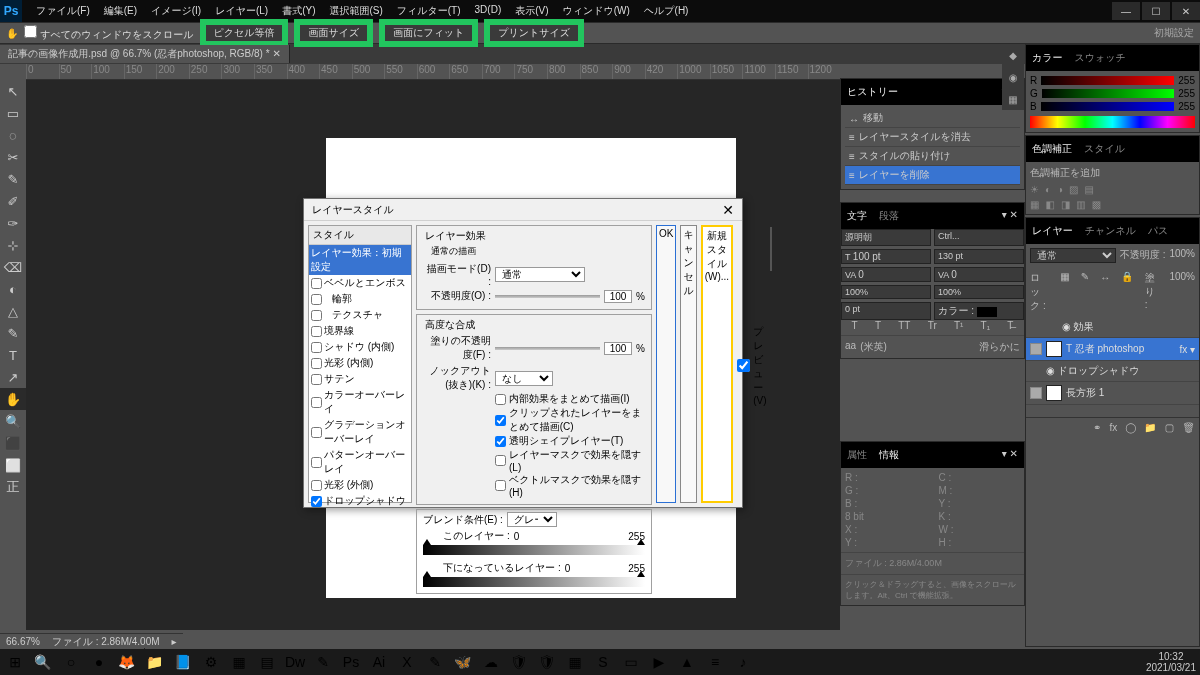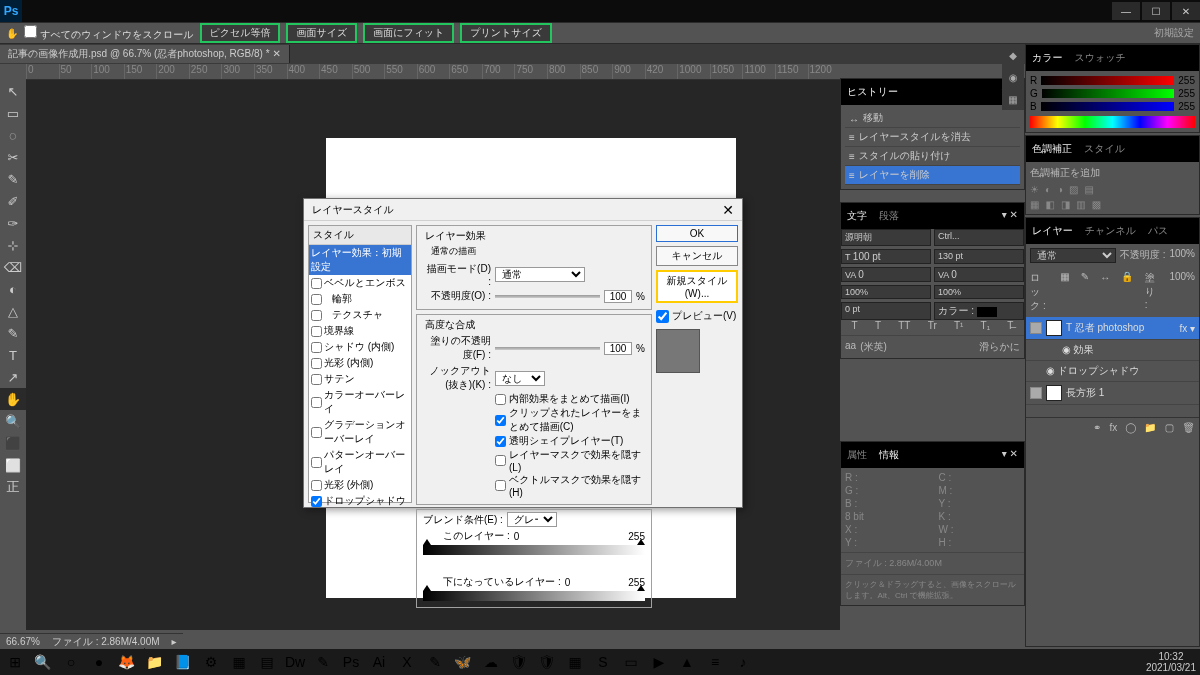--- a/index.html
+++ b/index.html
@@ -4,21 +4,21 @@
 <style>
 *{margin:0;padding:0;box-sizing:border-box;font-family:"Meiryo UI","MS Gothic",sans-serif;font-size:10px;user-select:none}
 body{width:1200px;height:675px;background:#535353;position:relative;overflow:hidden}
 .titlebar{height:22px;background:#0c0c0c;display:flex;align-items:center;color:#ccc}
 .ps-logo{width:22px;height:22px;background:#001e36;color:#31a8ff;display:flex;align-items:center;justify-content:center;font-weight:bold;font-size:12px}
 .menubar{display:flex;gap:2px;margin-left:8px}
 .menu-item{padding:3px 6px;color:#ddd}
 .winbtns{margin-left:auto;display:flex}
 .winbtn{width:28px;height:18px;background:#2a2a2a;margin-left:2px;display:flex;align-items:center;justify-content:center;color:#ccc}
 .optbar{height:22px;background:#535353;border-top:1px solid #2a2a2a;border-bottom:1px solid #2a2a2a;display:flex;align-items:center;padding:0 6px;gap:6px;color:#ddd}
-.optbtn{background:#3a3a3a;border:2px solid #22c55e;padding:1px 8px;color:#ddd}
+.optbtn{background:#3a3a3a;border:6px solid #22c55e;padding:1px 8px;color:#ddd}
 .tabbar{height:20px;background:#3a3a3a;display:flex;align-items:center}
 .doctab{background:#535353;padding:2px 8px;color:#ccc;border-right:1px solid #222}
 .ruler-h{height:16px;background:#535353;border-bottom:1px solid #303030;position:relative;margin-left:26px;margin-right:360px;display:flex;color:#888;font-size:8px}
 .ruler-h span{flex:1;border-left:1px solid #666;padding-left:1px}
 .toolbar{position:absolute;left:0;top:80px;width:26px;background:#535353;display:flex;flex-direction:column}
 .tool{width:26px;height:22px;display:flex;align-items:center;justify-content:center;color:#ccc;font-size:13px}
 .tool.sel{background:#2a2a2a}
 .canvas-area{position:absolute;left:26px;top:80px;right:360px;bottom:45px;background:#262626}
 .canvas{position:absolute;left:300px;top:58px;width:410px;height:460px;background:#fff}
 .dialog{position:absolute;left:303px;top:198px;width:440px;height:310px;background:#f0f0f0;border:1px solid #707070;box-shadow:2px 2px 8px rgba(0,0,0,.4);z-index:50}
@@ -35,21 +35,21 @@
 .fset-lbl{font-size:10px;margin-top:-10px;background:#f0f0f0;display:inline-block;padding:0 2px}
 .frow{display:flex;align-items:center;gap:4px;margin-top:2px}
 .frow label{text-align:right;width:68px}
 .sel-tiny{border:1px solid #999;background:#fff;padding:0 2px;height:15px}
 .slider{flex:1;height:3px;background:linear-gradient(#999,#ccc);position:relative}
 .numbox{width:28px;border:1px solid #999;text-align:center;background:#fff}
 .chkrow{display:flex;align-items:center;gap:3px;margin-left:72px}
 .chkrow input{width:11px;height:11px}
 .slider-big{height:10px;background:linear-gradient(to right,#000,#fff);position:relative;margin-top:2px}
 .tri{position:absolute;width:0;height:0;border-left:4px solid transparent;border-right:4px solid transparent;border-bottom:6px solid #000;top:-6px}
-.dlg-right{width:82px;display:flex;flex-direction:column;gap:4px}
+.dlg-right{width:82px;display:flex;flex-direction:row;gap:4px}
 .dlg-btn{background:#f8f8f8;border:1px solid #888;padding:2px;text-align:center}
 .dlg-btn.hi{border:2px solid #fc0;background:#fff}
 .preview-sw{width:44px;height:44px;background:#777;border:1px solid #555;margin-top:2px}
 .panel-col{position:absolute;right:0;top:44px;width:175px;bottom:26px;background:#535353;display:flex;flex-direction:column}
 .panel-col2{position:absolute;right:175px;top:78px;width:185px;display:flex;flex-direction:column;gap:10px}
 .panel{background:#535353;border:1px solid #2a2a2a;margin-bottom:2px}
 .phdr{background:#000000;padding:6px 6px;color:#ccc;display:flex;gap:12px;font-size:9px}
 .phdr .tab{color:#888}
 .phdr .tab.on{color:#eee}
 .pbody{padding:4px;color:#bbb;font-size:9px}
@@ -73,20 +73,33 @@
 .tk{width:22px;height:22px;display:flex;align-items:center;justify-content:center;font-size:14px}
 .tk-time{margin-left:auto;color:#ccc;font-size:9px;text-align:center;line-height:1.1}
 .iconstrip{position:absolute;right:176px;top:44px;width:22px;background:#3a3a3a;display:flex;flex-direction:column}
 .iconstrip .ic{height:22px;display:flex;align-items:center;justify-content:center;color:#aaa}
 </style>
 </head>
 <body>
 
 <div class="titlebar">
   <div class="ps-logo">Ps</div>
+  <div class="menubar" id="menubar">
+      <div class="menu-item">ファイル(F)</div>
+      <div class="menu-item">編集(E)</div>
+      <div class="menu-item">イメージ(I)</div>
+      <div class="menu-item">レイヤー(L)</div>
+      <div class="menu-item">書式(Y)</div>
+      <div class="menu-item">選択範囲(S)</div>
+      <div class="menu-item">フィルター(T)</div>
+      <div class="menu-item">3D(D)</div>
+      <div class="menu-item">表示(V)</div>
+      <div class="menu-item">ウィンドウ(W)</div>
+      <div class="menu-item">ヘルプ(H)</div>
+    </div>
   <div class="winbtns">
     <div class="winbtn">—</div>
     <div class="winbtn">☐</div>
     <div class="winbtn">✕</div>
   </div>
 </div>
 
 <div class="optbar">
   <span>✋</span>
   <label><input type="checkbox" style=""> <span>すべてのウィンドウをスクロール</span></label>
@@ -235,21 +248,21 @@
       <div class="fset">
         <div class="fset-lbl">高度な合成</div>
         <div class="frow">
             <label>塗りの不透明度(F) :</label>
             <div class="slider"></div>
             <input class="numbox" value="100" style="">
             <span>%</span>
           </div>
         <div class="frow">
             <label>ノックアウト (抜き)(K) :</label>
-            <select class="sel-tiny" style="width:50px"><option>なし</option></select>
+            <select class="sel-tiny" style="width:58px"><option>なし</option></select>
           </div>
         <div id="advlist">
             <div class="chkrow">
               <input type="checkbox" style="">
               <span>内部効果をまとめて描画(I)</span>
             </div>
             <div class="chkrow">
               <input type="checkbox" checked="" style="">
               <span>クリップされたレイヤーをまとめて描画(C)</span>
             </div>
@@ -275,21 +288,21 @@
         <div class="frow" style="justify-content:space-between;margin-left:20px">
             <span>このレイヤー :</span>
             <span>0</span>
             <span style="flex:1"></span>
             <span>255</span>
           </div>
         <div class="slider-big">
             <div class="tri" style="left:0"></div>
             <div class="tri" style="right:0"></div>
           </div>
-        <div class="frow" style="justify-content:space-between;margin-left:20px;margin-top:20px">
+        <div class="frow" style="justify-content:space-between;margin-left:20px;margin-top:6px">
             <span>下になっているレイヤー :</span>
             <span>0</span>
             <span style="flex:1"></span>
             <span>255</span>
           </div>
         <div class="slider-big">
             <div class="tri" style="left:0"></div>
             <div class="tri" style="right:0"></div>
           </div>
       </div>
@@ -458,29 +471,29 @@
     <div class="pbody" style="display:flex;gap:11px">
         <span>ロック :</span>
         <span>▦</span>
         <span>✎</span>
         <span>↔</span>
         <span>🔒</span>
         <span style="margin-left:auto">塗り :</span>
         <span>100%</span>
       </div>
     <div class="layers-body" id="layersbody">
+        <div class="layer-row">
+          <span style="width:12px"></span>
+          <span style="margin-left:16px">◉ 効果</span>
+        </div>
         <div class="layer-row sel">
           <div class="eye"></div>
           <div class="thumb"></div>
           <span>T 忍者 photoshop</span>
           <span style="margin-left:auto">fx ▾</span>
-        </div>
-        <div class="layer-row">
-          <span style="width:12px"></span>
-          <span style="margin-left:16px">◉ 効果</span>
         </div>
         <div class="layer-row">
           <span style="width:12px"></span>
           <span style="margin-left:0">◉ ドロップシャドウ</span>
         </div>
         <div class="layer-row">
           <div class="eye"></div>
           <div class="thumb"></div>
           <span>長方形 1</span>
         </div>

